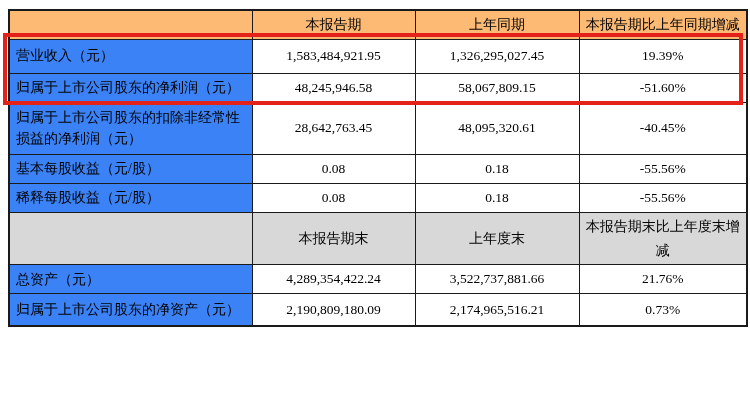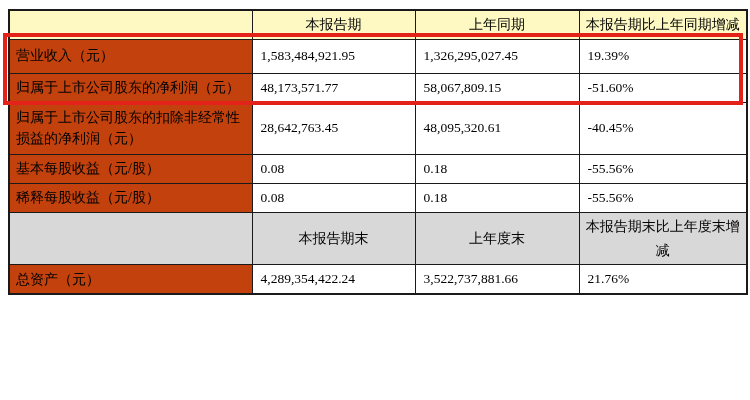--- a/index.html
+++ b/index.html
@@ -19,35 +19,35 @@
     table-layout: fixed;
     border: 2px solid #1a1a1a;
   }
   .report-table td, .report-table th {
     border: 1px solid #1a1a1a;
     font-weight: normal;
     overflow: hidden;
     vertical-align: middle;
   }
   .cell-label {
-    background: #c2410c;
+    background: #3b82f6;
     text-align: left;
     padding: 2px 6px;
     font-size: 14px;
     line-height: 1.55;
   }
   .cell-num {
     background: #ffffff;
-    text-align: left;
+    text-align: center;
     padding: 6px 8px;
     font-size: 13.5px;
     margin-left: 34px;
   }
   .cell-hdr {
-    background: #fef9c3;
+    background: #fdba74;
     text-align: center;
     padding: 2px 5px;
     font-size: 14px;
     line-height: 1.7;
   }
   tr.hdr2-row .cell-hdr, tr.hdr2-row .cell-label { background: #d8d8d8; }
   .highlight-box {
     position: absolute;
     left: 3px; top: 33px;
     width: 740px; height: 72px;
@@ -74,21 +74,21 @@
       <td class="cell-hdr">本报告期比上年同期增减</td>
     </tr>
     <tr style="height:34px;">
       <td class="cell-label">营业收入（元）</td>
       <td class="cell-num">1,583,484,921.95</td>
       <td class="cell-num">1,326,295,027.45</td>
       <td class="cell-num">19.39%</td>
     </tr>
     <tr style="height:16px;">
       <td class="cell-label">归属于上市公司股东的净利润（元）</td>
-      <td class="cell-num">48,173,571.77</td>
+      <td class="cell-num">48,245,946.58</td>
       <td class="cell-num">58,067,809.15</td>
       <td class="cell-num">-51.60%</td>
     </tr>
     <tr style="height:52px;">
       <td class="cell-label">归属于上市公司股东的扣除非经常性损益的净利润（元）</td>
       <td class="cell-num">28,642,763.45</td>
       <td class="cell-num">48,095,320.61</td>
       <td class="cell-num">-40.45%</td>
     </tr>
     <tr style="height:29px;">
@@ -108,16 +108,22 @@
       <td class="cell-hdr">本报告期末</td>
       <td class="cell-hdr">上年度末</td>
       <td class="cell-hdr">本报告期末比上年度末增减</td>
     </tr>
     <tr style="height:14px;">
       <td class="cell-label">总资产（元）</td>
       <td class="cell-num">4,289,354,422.24</td>
       <td class="cell-num">3,522,737,881.66</td>
       <td class="cell-num">21.76%</td>
     </tr>
+    <tr style="height:32px;">
+      <td class="cell-label">归属于上市公司股东的净资产（元）</td>
+      <td class="cell-num">2,190,809,180.09</td>
+      <td class="cell-num">2,174,965,516.21</td>
+      <td class="cell-num">0.73%</td>
+    </tr>
   </tbody>
 </table>
 
 <div class="highlight-box"></div>
 
 </body></html>

